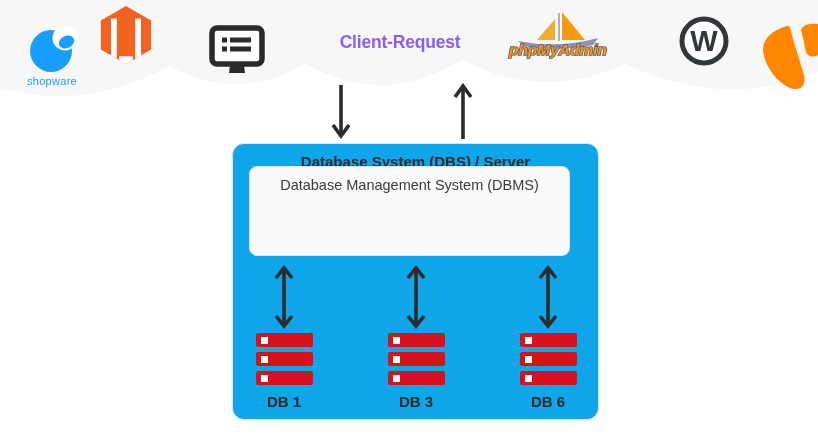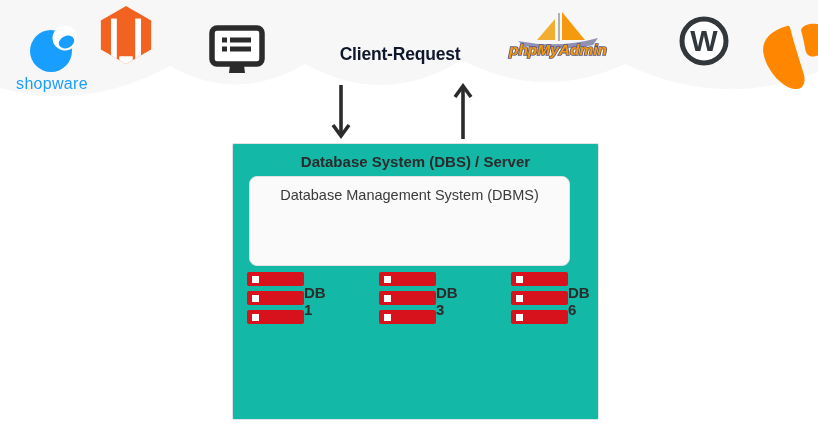--- a/index.html
+++ b/index.html
@@ -13,72 +13,72 @@
   }
   .abs { position: absolute; }
 
   
   #cloud-band { left: 0; top: 0; }
 
   
   .logo-block { display: flex; flex-direction: column; align-items: center; }
   #shopware-logo { left: 14px; top: 26px; width: 76px; }
   #shopware-logo .wordmark {
-    font-size: 16px; color: #189eff; letter-spacing: .3px; margin-top: 1px; text-align: center;
+    font-size: 11px; color: #189eff; letter-spacing: .3px; margin-top: 1px; text-align: center;
   }
   #magento-logo { left: 100px; top: 6px; }
   #client-screen { left: 209px; top: 25px; }
   #client-request-label {
-    left: 330px; top: 44px; width: 140px;
+    left: 330px; top: 32px; width: 140px;
     font-size: 17.5px; font-weight: bold; text-align: center;
-    letter-spacing: -0.2px; color: #0f172a;
+    letter-spacing: -0.2px; color: #8b5cf6;
   }
   #phpmyadmin-logo { left: 500px; top: 10px; }
   #wordpress-logo { left: 678px; top: 15px; }
   #typo3-logo { left: 757px; top: 22px; }
 
   
   #client-arrow-down { left: 329px; top: 83px; }
   #client-arrow-up { left: 451px; top: 83px; }
 
   
   #server-box {
     left: 232px; top: 143px; width: 367px; height: 277px;
     box-sizing: border-box;
-    background: #14b8a6;
+    background: #0ea5e9;
     border: 1px solid #e2e2e4;
-    border-radius: 2px;
+    border-radius: 12px;
   }
   #server-title {
     margin-top: 9px; text-align: center;
     font-size: 15px; font-weight: bold; color: #2b2b2b;
   }
   #dbms-box {
-    position: absolute; left: 16px; top: 32px; width: 321px; height: 90px;
+    position: absolute; left: 16px; top: 22px; width: 321px; height: 90px;
     box-sizing: border-box;
     background: #fafafa;
     border: 1px solid #e2e2e4;
     border-radius: 8px;
     text-align: center;
   }
   #dbms-title { margin-top: 10px; font-size: 14.5px; color: #3a3a3a; }
   .mysql-logo { margin-top: 1px; line-height: 0; }
   .mysql-word { line-height: 24px; font-size: 23px; font-weight: bold; letter-spacing: -0.5px; }
   .mysql-my { color: #00758f; }
   .mysql-sql { color: #f29111; }
   .mysql-dot { color: #f29111; }
 
   
   #db-columns {
     position: absolute; left: 0; top: 119px; width: 100%;
     box-sizing: border-box;
     padding: 0 13px 0 14px;
     display: flex; justify-content: space-between;
   }
-  .db-column { width: 74px; display: flex; flex-direction: row; align-items: center; }
+  .db-column { width: 74px; display: flex; flex-direction: column; align-items: center; }
   .db-stack { margin-top: 2px; }
   .db-bar {
     position: relative;
     width: 57px; height: 14px;
     background: #d8121c; border-radius: 2px;
     margin-bottom: 5px;
   }
   .db-bar:last-child { margin-bottom: 0; }
   .db-bar .led {
     position: absolute; left: 5px; top: 3.5px;

